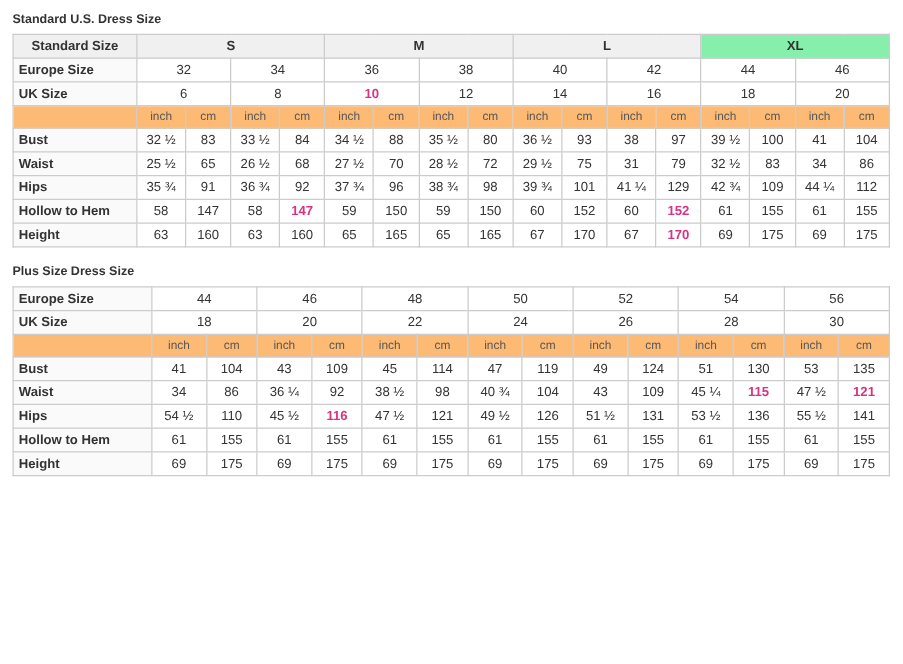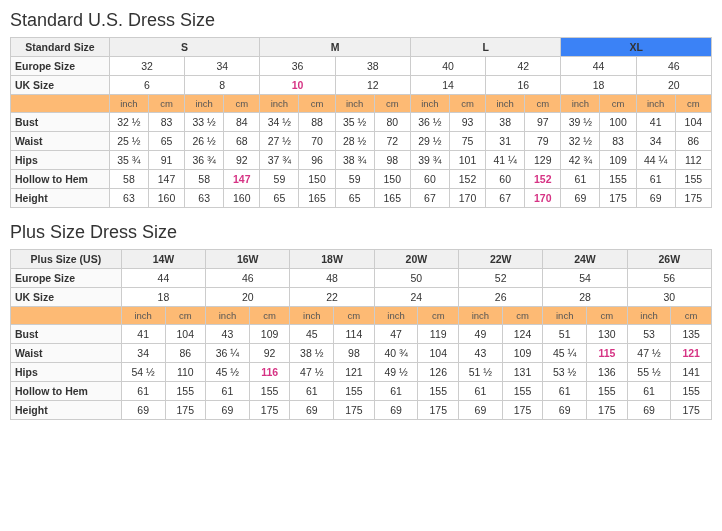--- a/index.html
+++ b/index.html
@@ -5,22 +5,22 @@
     * { box-sizing: border-box; margin: 0; padding: 0; }
     body {
       font-family: Arial, sans-serif;
       font-size: 11px;
       background: #fff;
       color: #333;
       padding: 10px;
       width: 722px;
     }
     h2 {
-      font-size: 18px;
-      font-weight: normal;
+      font-size: 10px;
+      font-weight: bold;
       margin-bottom: 6px;
       color: #333;
     }
     table {
       width: 100%;
       border-collapse: collapse;
       margin-bottom: 14px;
       padding-left: 25px;
     }
     th, td {
@@ -71,21 +71,21 @@
     <col style="width:30px">
       <col style="width:30px">
   </colgroup>
   <tbody>
 
     <tr class="section-header">
       <td>Standard Size</td>
       <td colspan="4" style="background:#f0f0f0;font-weight:bold">S</td>
       <td colspan="4" style="background:#f0f0f0;font-weight:bold">M</td>
       <td colspan="4" style="background:#f0f0f0;font-weight:bold">L</td>
-      <td colspan="4" style="background:#3b82f6;font-weight:bold">XL</td>
+      <td colspan="4" style="background:#86efac;font-weight:bold">XL</td>
     </tr>
 
 
     <tr>
       <td class="row-label">Europe Size</td>
       <td colspan="2">32</td>
       <td colspan="2">34</td>
       <td colspan="2">36</td>
       <td colspan="2">38</td>
       <td colspan="2">40</td>
@@ -243,30 +243,20 @@
       <col style="width:30px">
     <col style="width:30px">
       <col style="width:30px">
     <col style="width:30px">
       <col style="width:30px">
     <col style="width:30px">
       <col style="width:30px">
   </colgroup>
   <tbody>
 
-    <tr class="section-header">
-      <td>Plus Size (US)</td>
-      <td colspan="2" style="font-weight:bold">14W</td>
-      <td colspan="2" style="font-weight:bold">16W</td>
-      <td colspan="2" style="font-weight:bold">18W</td>
-      <td colspan="2" style="font-weight:bold">20W</td>
-      <td colspan="2" style="font-weight:bold">22W</td>
-      <td colspan="2" style="font-weight:bold">24W</td>
-      <td colspan="2" style="font-weight:bold">26W</td>
-    </tr>
 
     <tr>
       <td class="row-label">Europe Size</td>
       <td colspan="2">44</td>
       <td colspan="2">46</td>
       <td colspan="2">48</td>
       <td colspan="2">50</td>
       <td colspan="2">52</td>
       <td colspan="2">54</td>
       <td colspan="2">56</td>

